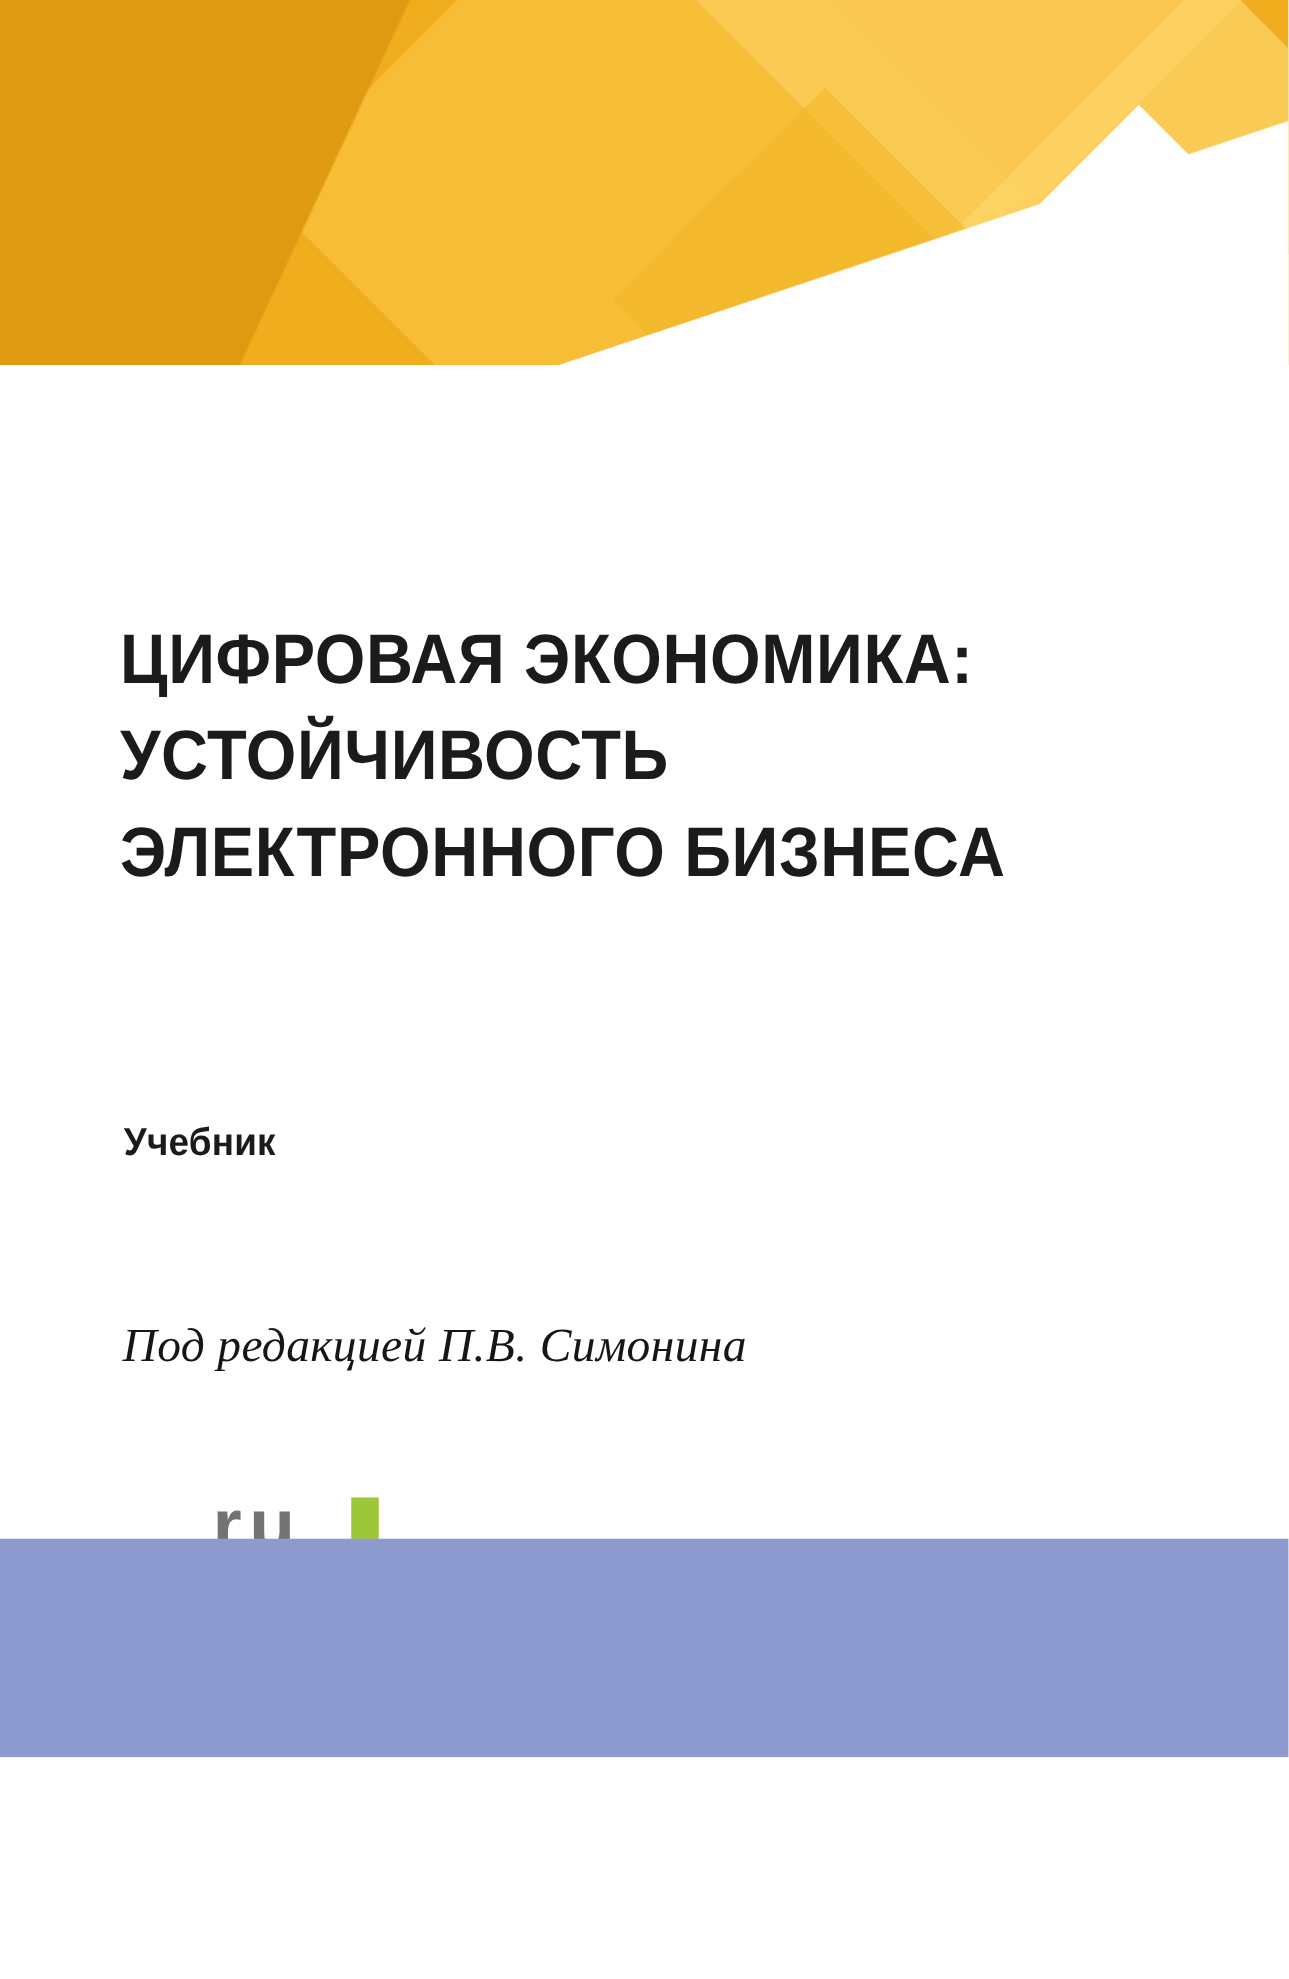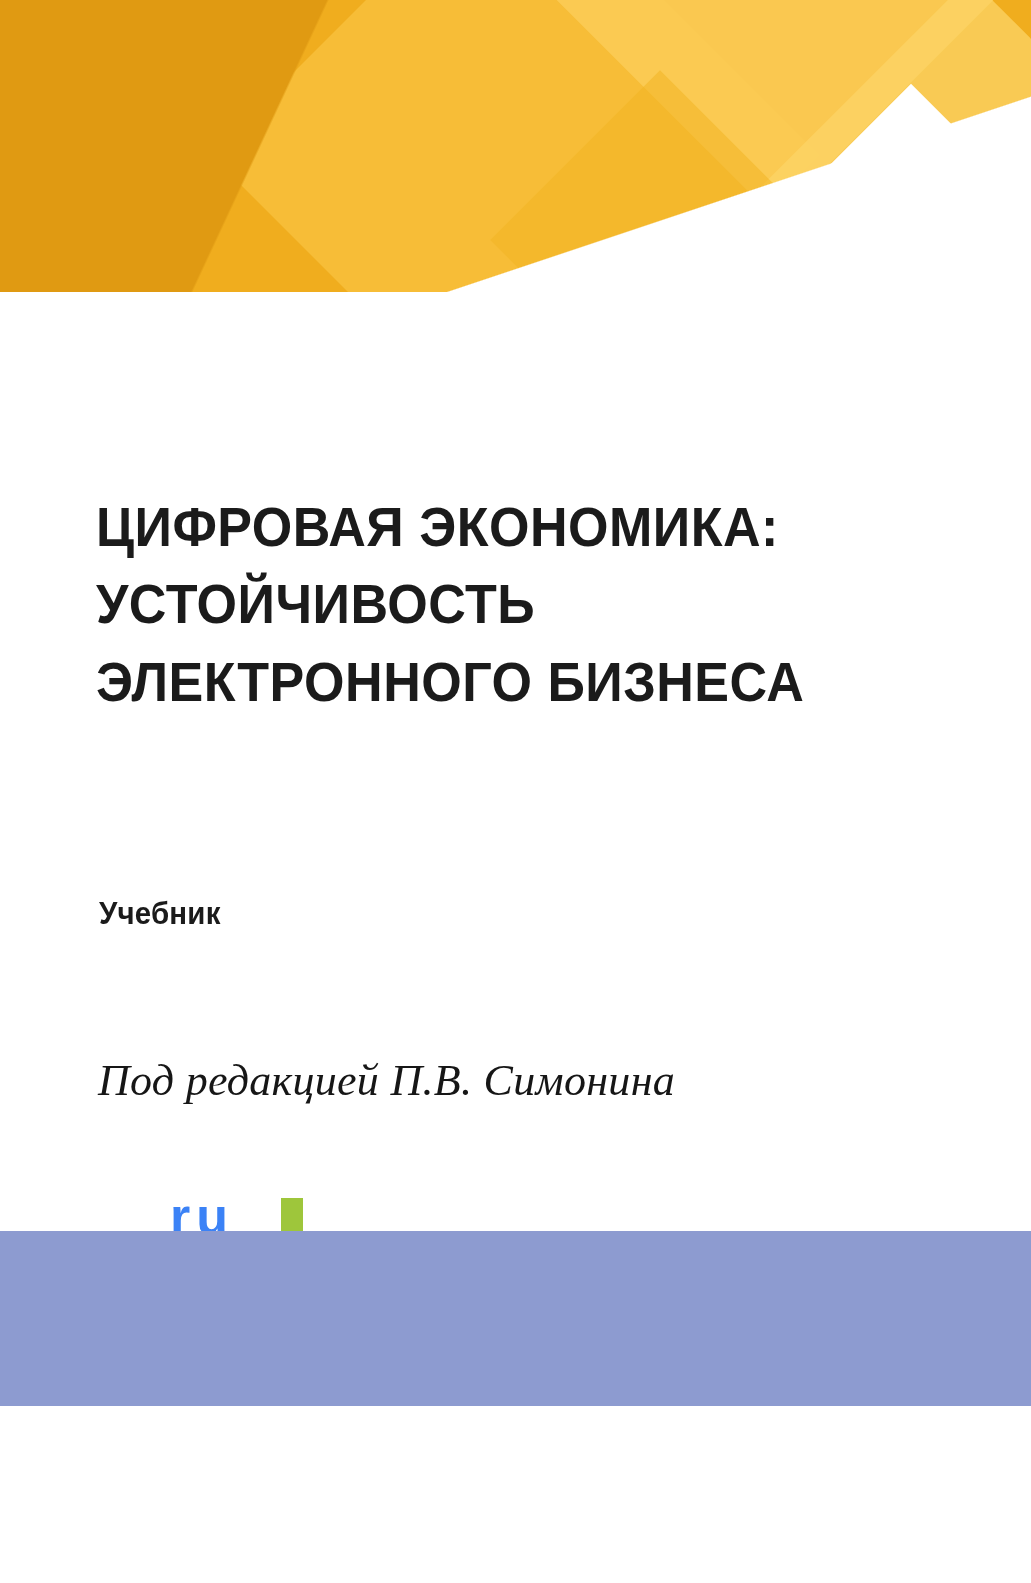--- a/index.html
+++ b/index.html
@@ -144,41 +144,41 @@
     transform: scaleX(0.95);
     transform-origin: left center;
   }
 
   .editor {
     position: absolute;
     left: 98px;
     top: 1055px;
     font-family: "Liberation Serif", serif;
     font-style: italic;
-    font-size: 44px;
+    font-size: 38px;
     color: #161616;
     letter-spacing: 0.3px;
   }
 
   
   .logo {
     position: absolute;
     left: 82px;
     top: 1184px;
     width: 470px;
     height: 200px;
   }
   .logo-ru {
     position: absolute;
     left: 88px;
     top: 2px;
     font-weight: bold;
-    font-size: 52px;
+    font-size: 60px;
     letter-spacing: 6px;
-    color: #3b82f6;
+    color: #737373;
     font-family: "Liberation Sans", sans-serif;
   }
   .logo-ru-dot {
     position: absolute;
     left: 199px;
     top: 14px;
     width: 22px;
     height: 44px;
     background: #9ec63b;
   }

